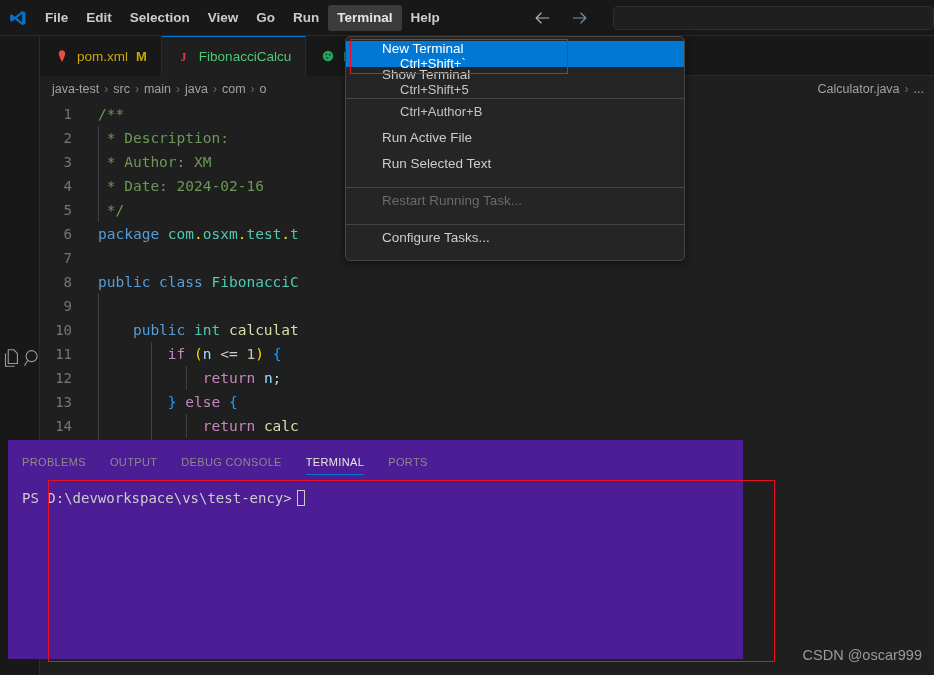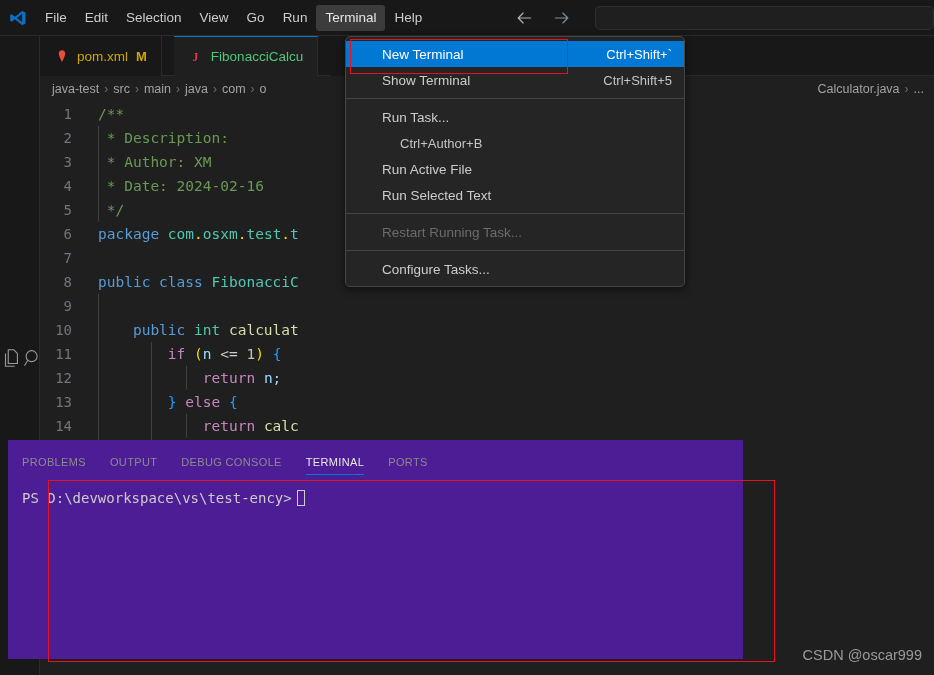--- a/index.html
+++ b/index.html
@@ -15,20 +15,21 @@
     background: #1f1f1f;
   }
 
   
   .titlebar {
     position: absolute; top: 0; left: 0;
     width: 934px; height: 36px;
     background: #181818;
     display: flex; align-items: center;
     border-bottom: 1px solid #2b2b2b;
+    font-weight: bold;
   }
   .vscode-logo {
     width: 36px; height: 36px;
     display: flex; align-items: center; justify-content: center;
     flex: 0 0 auto;
   }
   .menubar { display: flex; align-items: center; height: 30px; }
   .menu-title {
     font-size: 13.5px; color: #cccccc;
     padding: 4px 9px; height: 26px;
@@ -82,21 +83,20 @@
     position: absolute; top: 36px; left: 40px;
     width: 894px; height: 639px;
     background: #1f1f1f;
   }
 
   
   .tabbar {
     display: flex; height: 40px;
     background: #181818;
     border-bottom: 1px solid #2b2b2b;
-    gap: 12px;
   }
   .tab {
     display: flex; align-items: center; gap: 7px;
     padding: 0 14px; height: 40px;
     font-size: 13.5px;
     background: #181818;
     color: #9d9d9d;
     white-space: nowrap;
     border-right: 1px solid #2b2b2b;
   }
@@ -207,24 +207,25 @@
     position: absolute; left: 345px; top: 36px;
     width: 340px;
     background: #252526;
     border: 1px solid #454545;
     border-radius: 5px;
     box-shadow: 0 2px 8px rgba(0,0,0,.55);
     padding: 4px 0;
     z-index: 50;
   }
   .menu-item {
-    display: flex; align-items: center;
+    display: flex; align-items: flex-start;
     height: 26px; padding: 0 12px 0 36px;
     font-size: 13.5px; color: #cccccc;
     white-space: nowrap;
+    flex-direction: column;
   }
   .menu-item.highlighted { background: #0078d4; color: #ffffff; }
   .menu-item.disabled { color: #6b6b6b; }
   .menu-item .mi-label { flex: 1 1 auto; }
   .menu-item .mi-key { color: #c4c4c4; font-size: 13px; margin-left: 18px; }
   .menu-item.highlighted .mi-key { color: #ffffff; }
   .menu-sep {
     height: 1px; background: #454545;
     margin: 5px 0;
   }
@@ -439,23 +440,20 @@
       <div class="menu-item highlighted">
         <span class="mi-label">New Terminal</span>
         <span class="mi-key">Ctrl+Shift+`</span>
       </div>
       <div class="menu-item">
         <span class="mi-label">Show Terminal</span>
         <span class="mi-key">Ctrl+Shift+5</span>
       </div>
       <div class="menu-sep"></div>
       <div class="menu-item">
-        <span class="mi-label">Run Task...</span>
-      </div>
-      <div class="menu-item">
         <span class="mi-key">Ctrl+Author+B</span>
       </div>
       <div class="menu-item">
         <span class="mi-label">Run Active File</span>
       </div>
       <div class="menu-item">
         <span class="mi-label">Run Selected Text</span>
       </div>
       <div class="menu-sep"></div>
       <div class="menu-item disabled">

